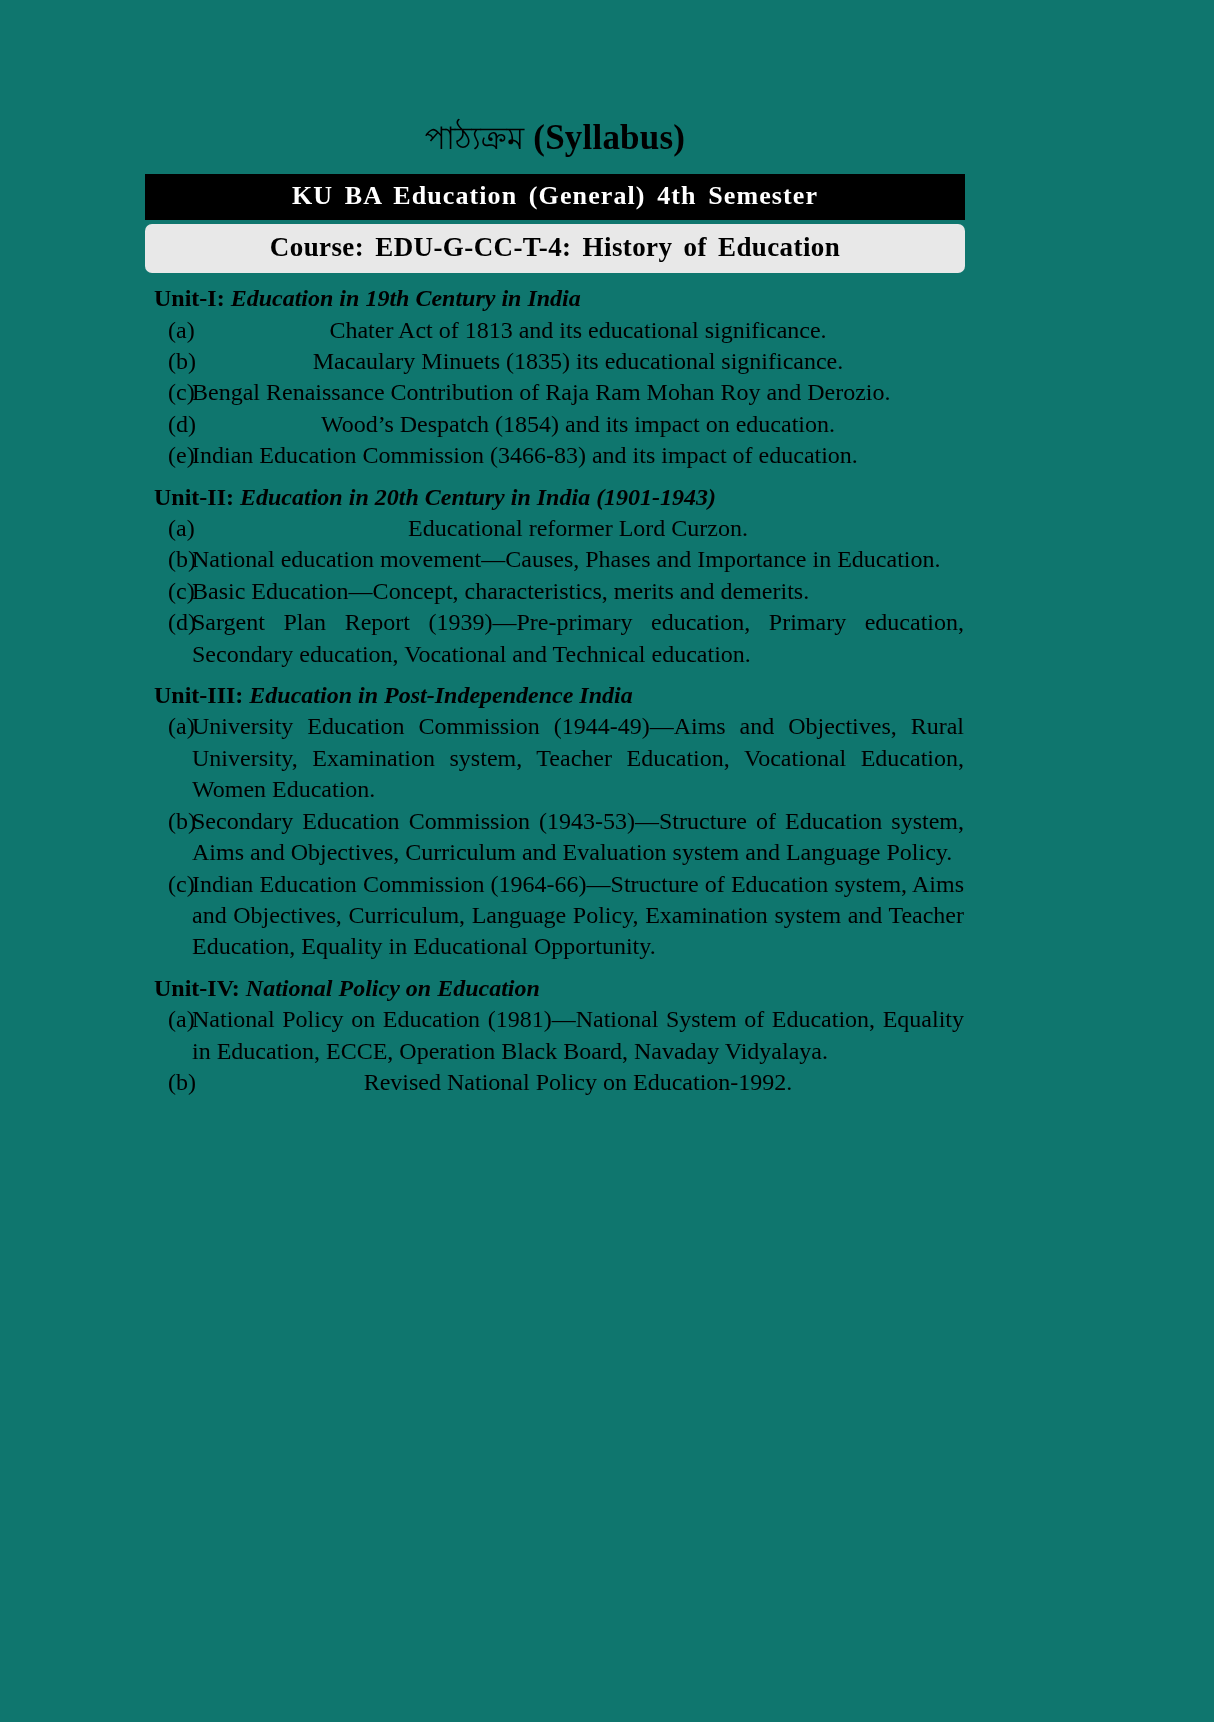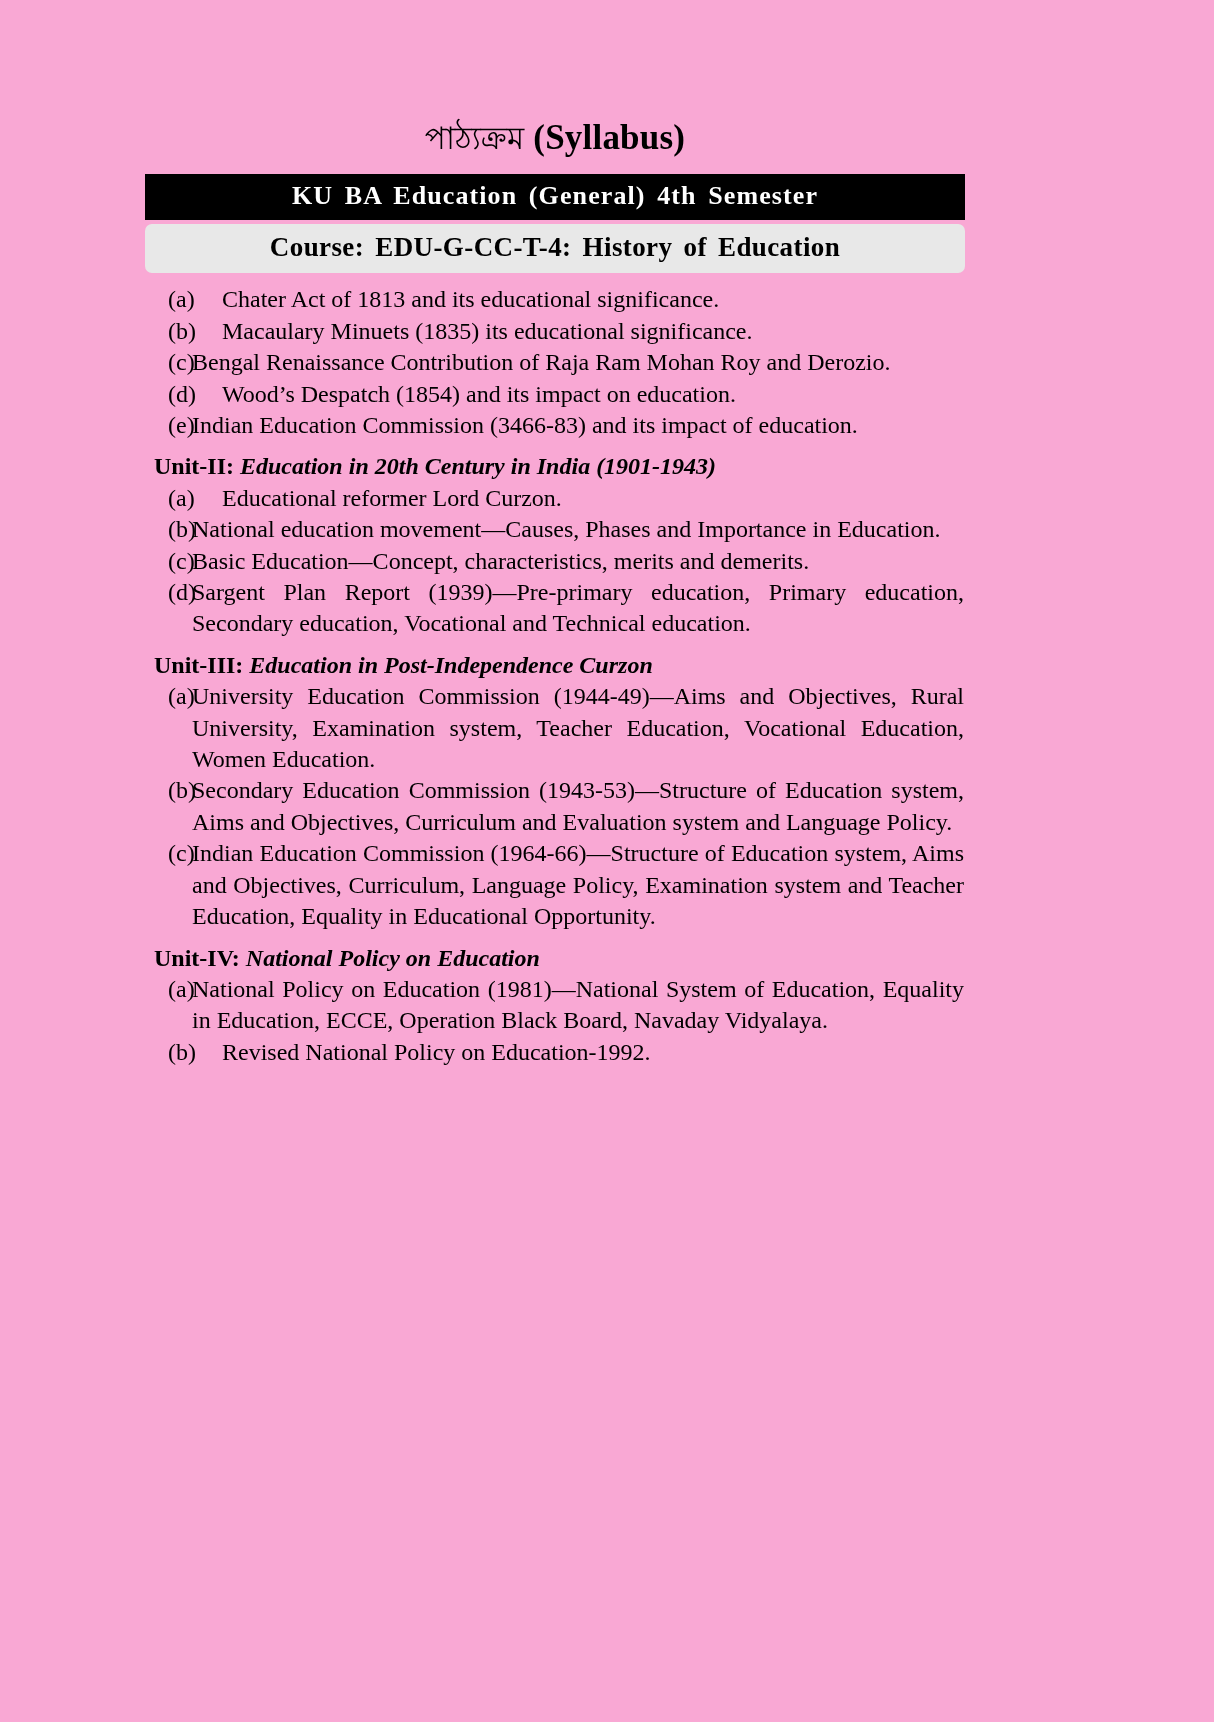--- a/index.html
+++ b/index.html
@@ -4,21 +4,21 @@
 <style>
   html, body {
     margin: 0;
     padding: 0;
     background: #ffffff;
   }
   .page {
     position: relative;
     width: 1214px;
     height: 1722px;
-    background: #f9a8d4;
+    background: #0f766e;
     font-family: "Liberation Serif", "DejaVu Serif", serif;
     color: #000000;
     overflow: hidden;
     box-sizing: border-box;
   }
   .content {
     position: absolute;
     left: 145px;
     top: 118px;
     width: 820px;
@@ -99,41 +99,41 @@
     box-sizing: border-box;
     text-align: left;
   }
   .item-text {
     flex: 1 1 auto;
     text-align: justify;
     text-justify: inter-word;
     padding-right: 1px;
   }
   .item-text.no-justify {
-    text-align: left;
-    padding-left: 30px;
+    text-align: center;
   }
 </style>
 </head>
 <body>
 
 <div class="page">
   <div class="content">
 
     <h1 class="doc-title">
       <span class="bangla">পাঠ্যক্রম</span>
       <span>(Syllabus)</span>
     </h1>
 
     <div class="bar-black">KU  BA  Education  (General)  4th  Semester</div>
 
     <div class="bar-gray">Course:  EDU-G-CC-T-4:  History  of  Education</div>
 
     <div id="units-container">
         <div class="unit">
+          <div class="unit-heading"><span class="unit-label">Unit-I:</span> <span class="unit-name">Education in 19th Century in India</span></div>
           <ul class="items">
             <li class="item">
               <span class="item-marker">(a)</span>
               <span class="item-text no-justify">Chater Act of 1813 and its educational significance.</span>
             </li>
             <li class="item">
               <span class="item-marker">(b)</span>
               <span class="item-text no-justify">Macaulary Minuets (1835) its educational significance.</span>
             </li>
             <li class="item">
@@ -165,21 +165,21 @@
               <span class="item-marker">(c)</span>
               <span class="item-text">Basic Education—Concept, characteristics, merits and demerits.</span>
             </li>
             <li class="item">
               <span class="item-marker">(d)</span>
               <span class="item-text">Sargent Plan Report (1939)—Pre-primary education, Primary education, Secondary education, Vocational and Technical education.</span>
             </li>
           </ul>
         </div>
         <div class="unit">
-          <div class="unit-heading"><span class="unit-label">Unit-III:</span> <span class="unit-name">Education in Post-Independence Curzon</span></div>
+          <div class="unit-heading"><span class="unit-label">Unit-III:</span> <span class="unit-name">Education in Post-Independence India</span></div>
           <ul class="items">
             <li class="item">
               <span class="item-marker">(a)</span>
               <span class="item-text">University Education Commission (1944-49)—Aims and Objectives, Rural University, Examination system, Teacher Education, Vocational Education, Women Education.</span>
             </li>
             <li class="item">
               <span class="item-marker">(b)</span>
               <span class="item-text">Secondary Education Commission (1943-53)—Structure of Education system, Aims and Objectives, Curriculum and Evaluation system and Language Policy.</span>
             </li>
             <li class="item">

